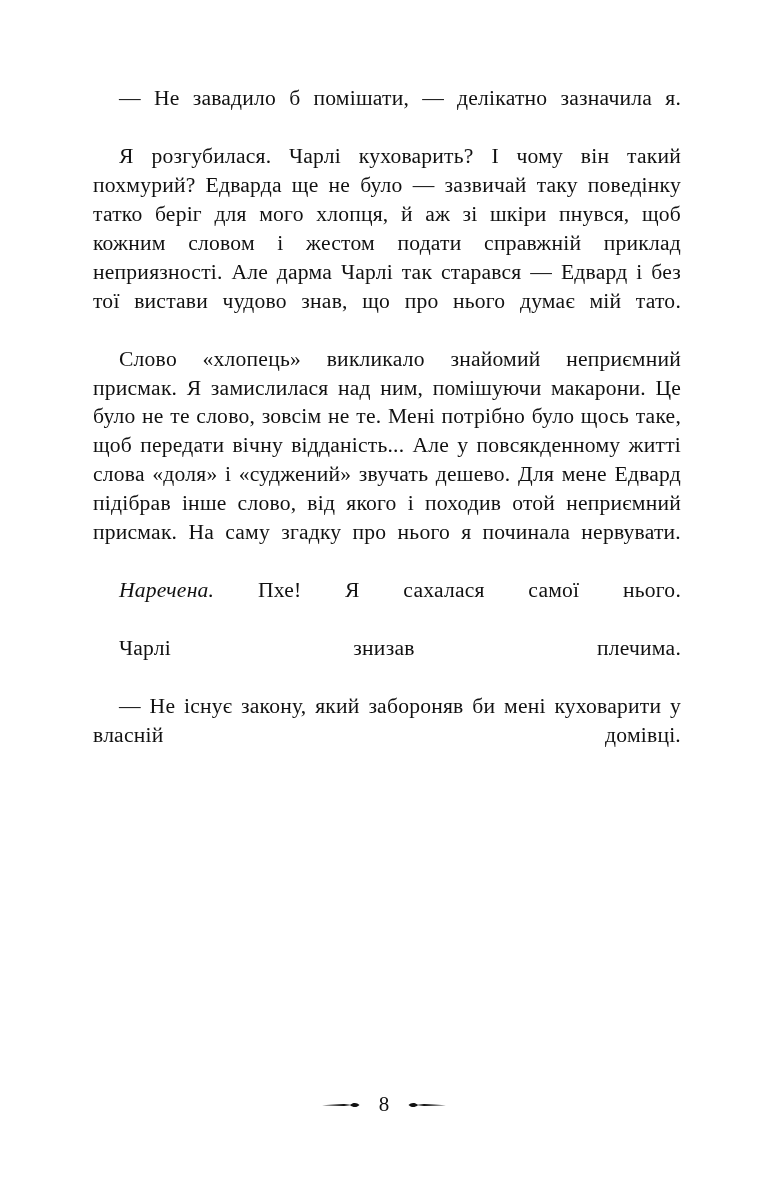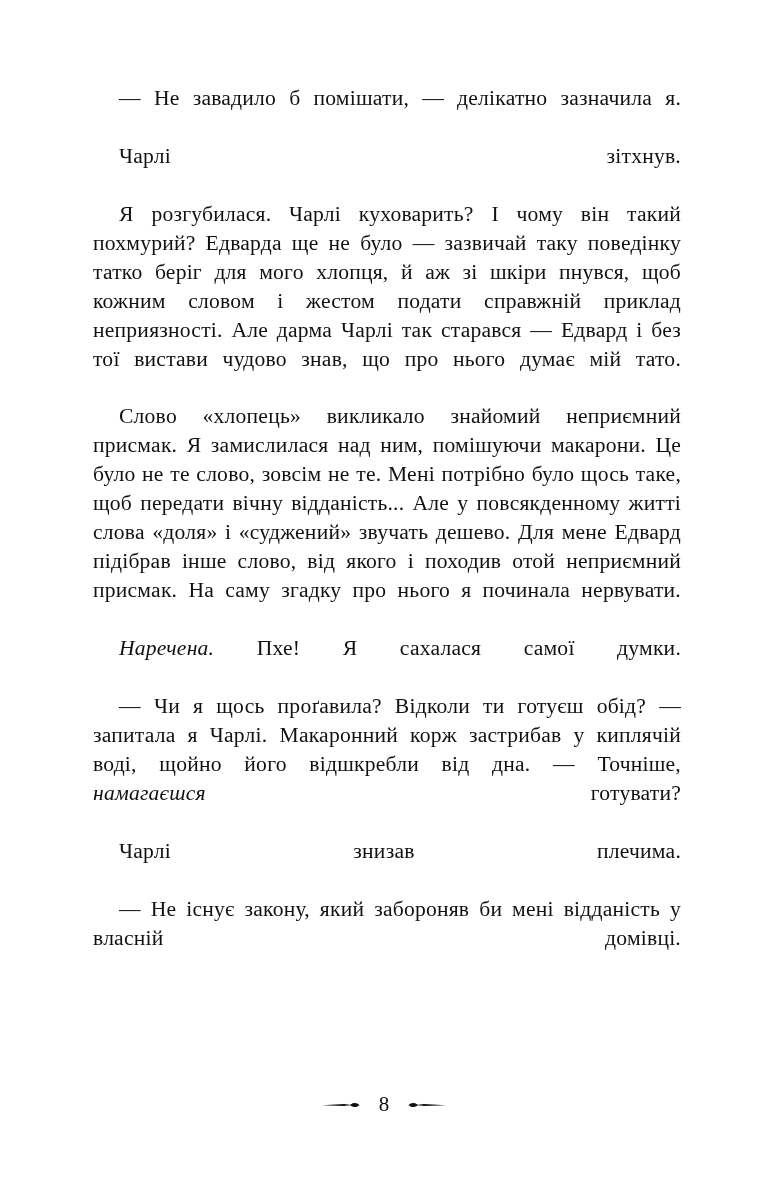--- a/index.html
+++ b/index.html
@@ -90,27 +90,25 @@
     height: 14px;
   }
 </style>
 </head>
 <body>
 
 <div class="page">
 
   <div class="text-block" id="text-body">
       <p class="para"><span>— Не завадило б помішати, — делікатно зазначила я.</span></p>
-      <p class="para"><span>Чарлі зітхнув.</span></p>
       <p class="para"><span>Я розгубилася. Чарлі куховарить? І чому він такий похмурий? Едварда ще не було — зазвичай таку поведінку татко беріг для мого хлопця, й аж зі шкіри пнувся, щоб кожним словом і жестом подати справжній приклад неприязності. Але дарма Чарлі так старався — Едвард і без тої вистави чудово знав, що про нього думає мій тато.</span></p>
       <p class="para"><span>Слово «хлопець» викликало знайомий неприємний присмак. Я замислилася над ним, помішуючи макарони. Це було не те слово, зовсім не те. Мені потрібно було щось таке, щоб передати вічну відданість... Але у повсякденному житті слова «доля» і «суджений» звучать дешево. Для мене Едвард підібрав інше слово, від якого і походив отой неприємний присмак. На саму згадку про нього я починала нервувати.</span></p>
-      <p class="para"><em class="it">Наречена.</em><span> Пхе! Я сахалася самої думки.</span></p>
-      <p class="para"><span>— Чи я щось проґавила? Відколи ти готуєш обід? — запитала я Чарлі. Макаронний корж застрибав у киплячій воді, щойно його відшкребли від дна. — Точніше, </span><em class="it">намагаєшся</em><span> готувати?</span></p>
+      <p class="para"><em class="it">Наречена.</em><span> Пхе! Я сахалася самої нього.</span></p>
       <p class="para"><span>Чарлі знизав плечима.</span></p>
-      <p class="para"><span>— Не існує закону, який забороняв би мені відданість у власній домівці.</span></p>
+      <p class="para"><span>— Не існує закону, який забороняв би мені куховарити у власній домівці.</span></p>
     </div>
 
   <div class="footer">
     <span class="folio-wrap">
       <span class="orn">
         <svg viewBox="0 0 46 14" width="46" height="14" aria-hidden="true">
           <path d="M0 7.2 L22 6.1 L30 7.0 L22 8.1 Z" fill="#111111"></path>
           <path d="M28 7.0 C31 4.2, 35 4.4, 37.5 7.0 C35 9.6, 31 9.8, 28 7.0 Z" fill="#111111"></path>
         </svg>
       </span>

